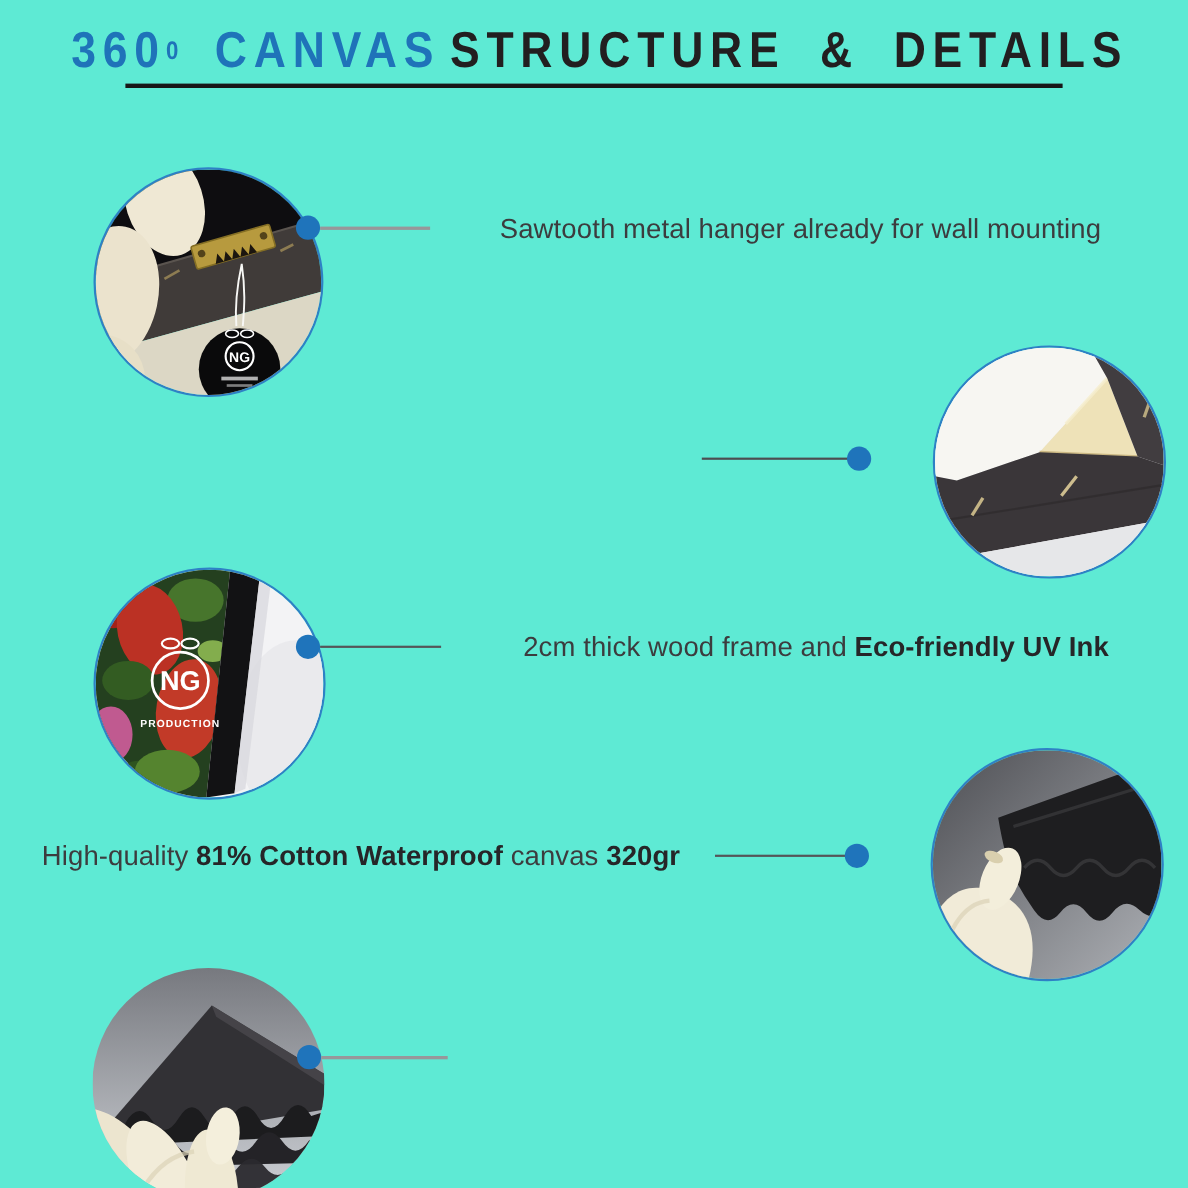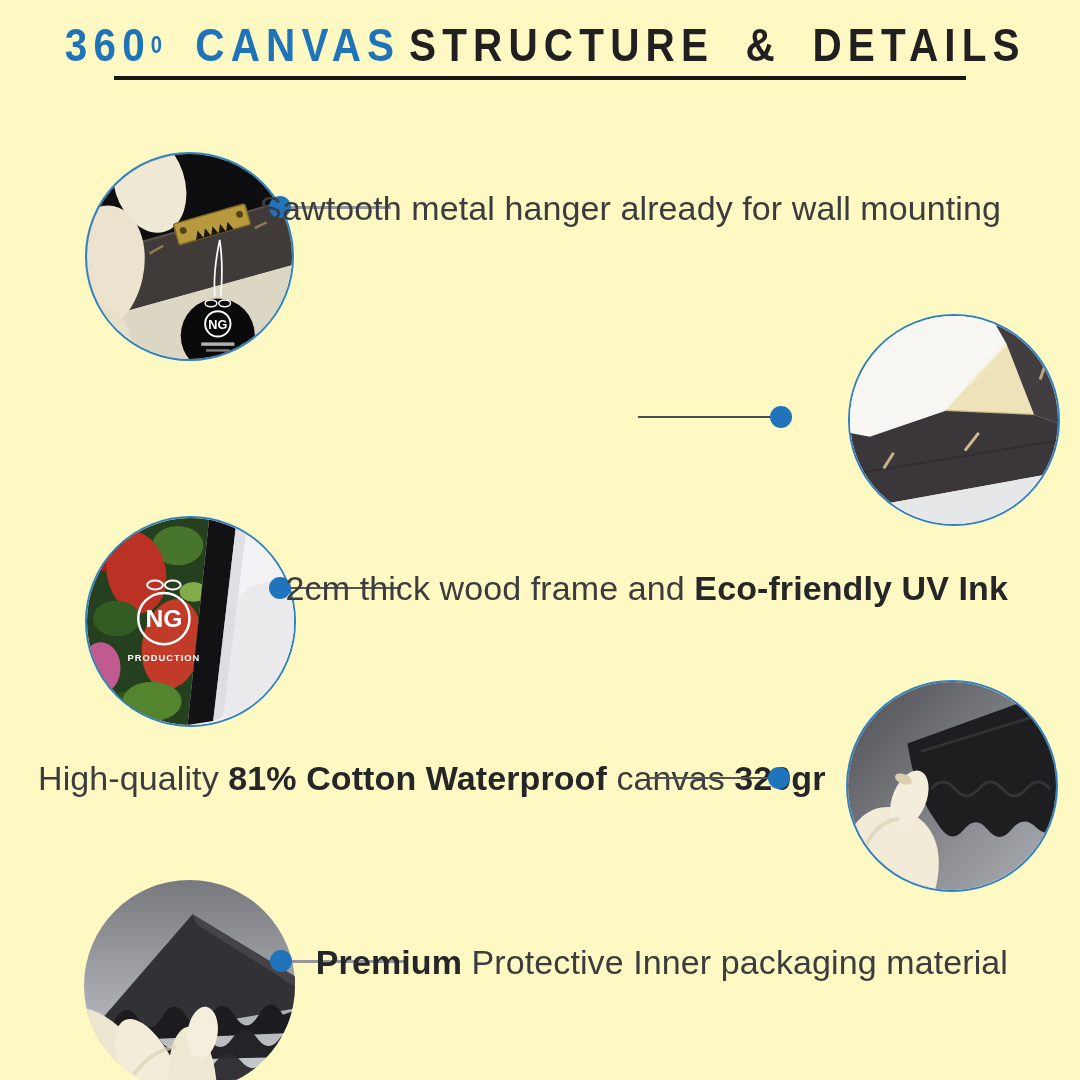--- a/index.html
+++ b/index.html
@@ -1,17 +1,17 @@
 <!DOCTYPE html>
 <html><head>
 <meta charset="utf-8">
 <style>
   html,body{margin:0;padding:0;background:#ffffff;}
   .stage{
-    position:relative;width:1080px;height:1080px;background:#fef9c3;
+    position:relative;width:1080px;height:1080px;background:#5eead4;
     font-family:"Liberation Sans",sans-serif;overflow:hidden;
   }
   
   .title-wrap{position:absolute;top:18px;left:0;width:1080px;text-align:center;}
   .title{
     margin:0;font-size:46px;font-weight:bold;letter-spacing:7px;word-spacing:16px;
     transform:scaleX(.88);transform-origin:50% 50%;white-space:nowrap;line-height:1.2;
   }
   .title .accent{color:#1f73b9;}
   .title .dark{color:#221f20;margin-left:10px;}
@@ -34,21 +34,21 @@
   .d4{left:768px;top:767px;}
   .d5{left:270px;top:950px;}
   .line{position:absolute;height:2.5px;}
   .l1{left:291px;top:206px;width:100px;background:#97979a;}
   .l2{left:638px;top:416px;width:134px;background:#4d4d50;height:2px;}
   .l3{left:291px;top:587px;width:110px;background:#555558;height:2px;}
   .l4{left:650px;top:777px;width:120px;background:#555558;height:2px;}
   .l5{left:292px;top:960px;width:115px;background:#97979a;}
   
   .callout{
-    position:absolute;margin:0;font-size:34px;line-height:32px;color:#3c3c3e;
+    position:absolute;margin:0;font-size:25px;line-height:32px;color:#3c3c3e;
     white-space:nowrap;letter-spacing:.1px;
   }
   .callout strong{color:#262628;}
   .t1{right:79px;top:192px;text-align:right;}
   .t2{left:40px;top:402px;}
   .t3{right:72px;top:572px;text-align:center;}
   .t4{left:38px;top:762px;}
   .t5{right:72px;top:946px;text-align:right;}
   .wm-text{font-family:"Liberation Sans",sans-serif;}
 </style>
@@ -188,15 +188,14 @@
       <path d="M84,184 Q96,168 108,182 Q120,196 132,180 Q144,165 156,180 Q168,195 180,179 Q192,164 204,179 L210,176 L210,198 L82,200 Z" fill="#2b2a2e" opacity=".95"></path>
       <ellipse cx="26" cy="186" rx="34" ry="70" transform="rotate(-38 26 186)" fill="#ece5cf"></ellipse>
       <ellipse cx="66" cy="196" rx="27" ry="62" transform="rotate(-24 66 196)" fill="#f2ecd9"></ellipse>
       <ellipse cx="108" cy="204" rx="24" ry="58" transform="rotate(-4 108 204)" fill="#efe9d3"></ellipse>
       <ellipse cx="118" cy="152" rx="15" ry="26" transform="rotate(8 118 152)" fill="#f4efdc"></ellipse>
       <path d="M40,210 Q60,170 92,166" stroke="#dcd3b6" stroke-width="4" fill="none" opacity=".7"></path>
     </svg>
   </figure>
   <span class="dot d5"></span>
   <span class="line l5"></span>
-  <p class="callout t5"><strong>Premium</strong><span> Protective Inner packaging material</span></p>
 
 </div>
 
 </body></html>

